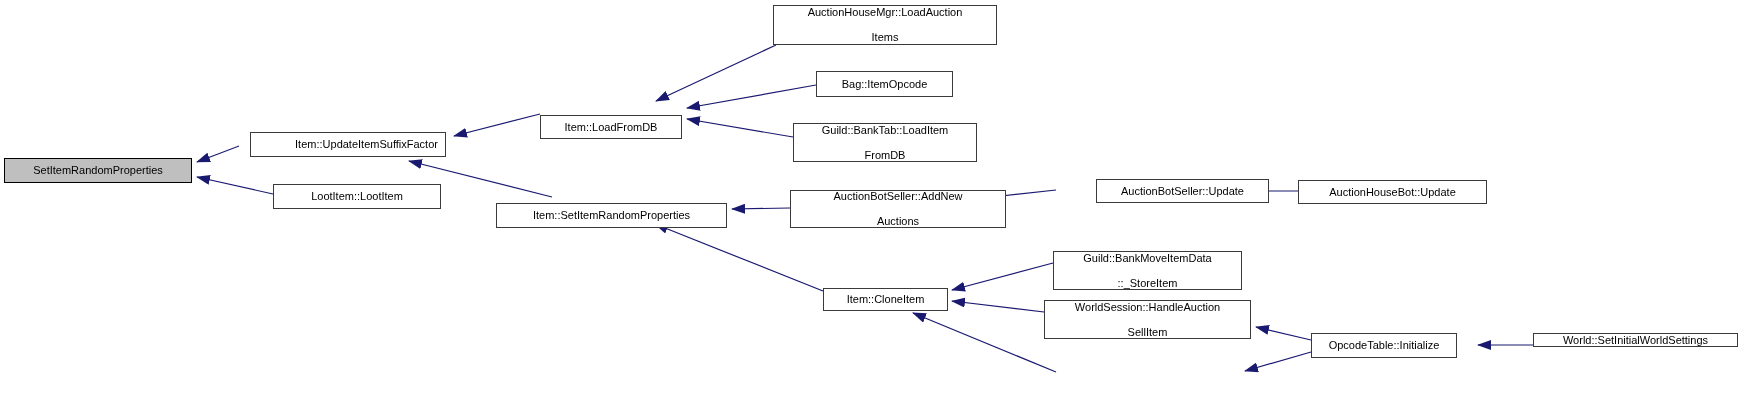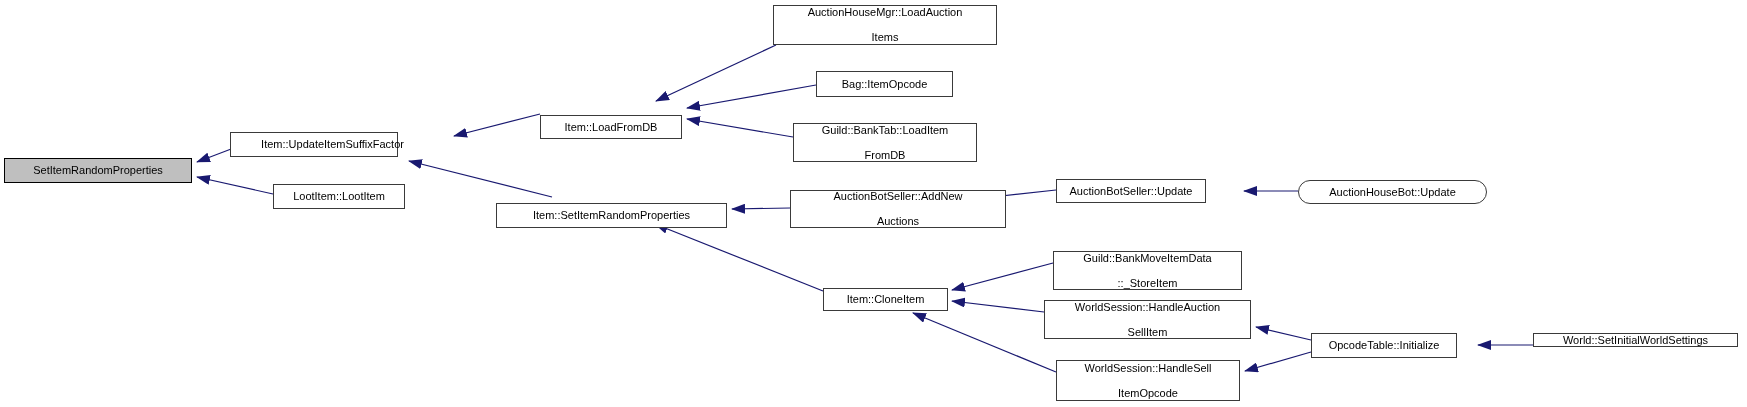--- a/index.html
+++ b/index.html
@@ -77,51 +77,49 @@
     <line x1="1053" y1="263" x2="952" y2="290" marker-end="url(#arrowhead)"></line>
     <line x1="1044" y1="312" x2="952" y2="301" marker-end="url(#arrowhead)"></line>
     <line x1="1056" y1="372" x2="913" y2="313" marker-end="url(#arrowhead)"></line>
     <line x1="1311" y1="340" x2="1256" y2="327" marker-end="url(#arrowhead)"></line>
     <line x1="1311" y1="352" x2="1245" y2="371" marker-end="url(#arrowhead)"></line>
     <line x1="1533" y1="345" x2="1478" y2="345" marker-end="url(#arrowhead)"></line>
   </svg>
 
   <div class="node node--highlight" style="left:4px; top:158px; width:188px; height:25px;">SetItemRandomProperties</div>
 
-  <div class="node" style="left:230px; top:132px; width:168px; height:25px;padding-left:41px;">Item::UpdateItemSuffixFactor</div>
+  <div class="node" style="left:250px; top:132px; width:196px; height:25px;padding-left:41px;">Item::UpdateItemSuffixFactor</div>
 
-  <div class="node" style="left:273px; top:184px; width:132px; height:25px;">LootItem::LootItem</div>
+  <div class="node" style="left:273px; top:184px; width:168px; height:25px;">LootItem::LootItem</div>
 
   <div class="node" style="left:540px; top:102px; width:142px; height:24px;margin-top:13px;">Item::LoadFromDB</div>
 
   <div class="node" style="left:773px; top:5px; width:224px; height:40px;">AuctionHouseMgr::LoadAuction
 Items</div>
 
   <div class="node" style="left:816px; top:71px; width:137px; height:26px;">Bag::ItemOpcode</div>
 
   <div class="node" style="left:793px; top:123px; width:184px; height:39px;">Guild::BankTab::LoadItem
 FromDB</div>
 
   <div class="node" style="left:496px; top:203px; width:231px; height:25px;">Item::SetItemRandomProperties</div>
 
   <div class="node" style="left:790px; top:190px; width:216px; height:38px;">AuctionBotSeller::AddNew
 Auctions</div>
 
-  <div class="node" style="left:1056px; top:179px; width:150px; height:24px;">AuctionBotSeller::Update</div>
+  <div class="node" style="left:1096px; top:179px; width:173px; height:24px;">AuctionBotSeller::Update</div>
 
-  <div class="node" style="left:1298px; top:180px; width:189px; height:24px;border-radius:12px;">AuctionHouseBot::Update</div>
+  <div class="node" style="left:1298px; top:180px; width:189px; height:24px;">AuctionHouseBot::Update</div>
 
   <div class="node" style="left:823px; top:288px; width:125px; height:23px;">Item::CloneItem</div>
 
   <div class="node" style="left:1053px; top:231px; width:189px; height:39px;margin-top:20px;">Guild::BankMoveItemData
 ::_StoreItem</div>
 
   <div class="node" style="left:1044px; top:300px; width:207px; height:39px;">WorldSession::HandleAuction
 SellItem</div>
 
-  <div class="node" style="left:1056px; top:360px; width:184px; height:41px;">WorldSession::HandleSell
-ItemOpcode</div>
 
   <div class="node" style="left:1311px; top:333px; width:146px; height:25px;">OpcodeTable::Initialize</div>
 
   <div class="node" style="left:1533px; top:333px; width:205px; height:14px;">World::SetInitialWorldSettings</div>
 
 </div>
 
 </body></html>

